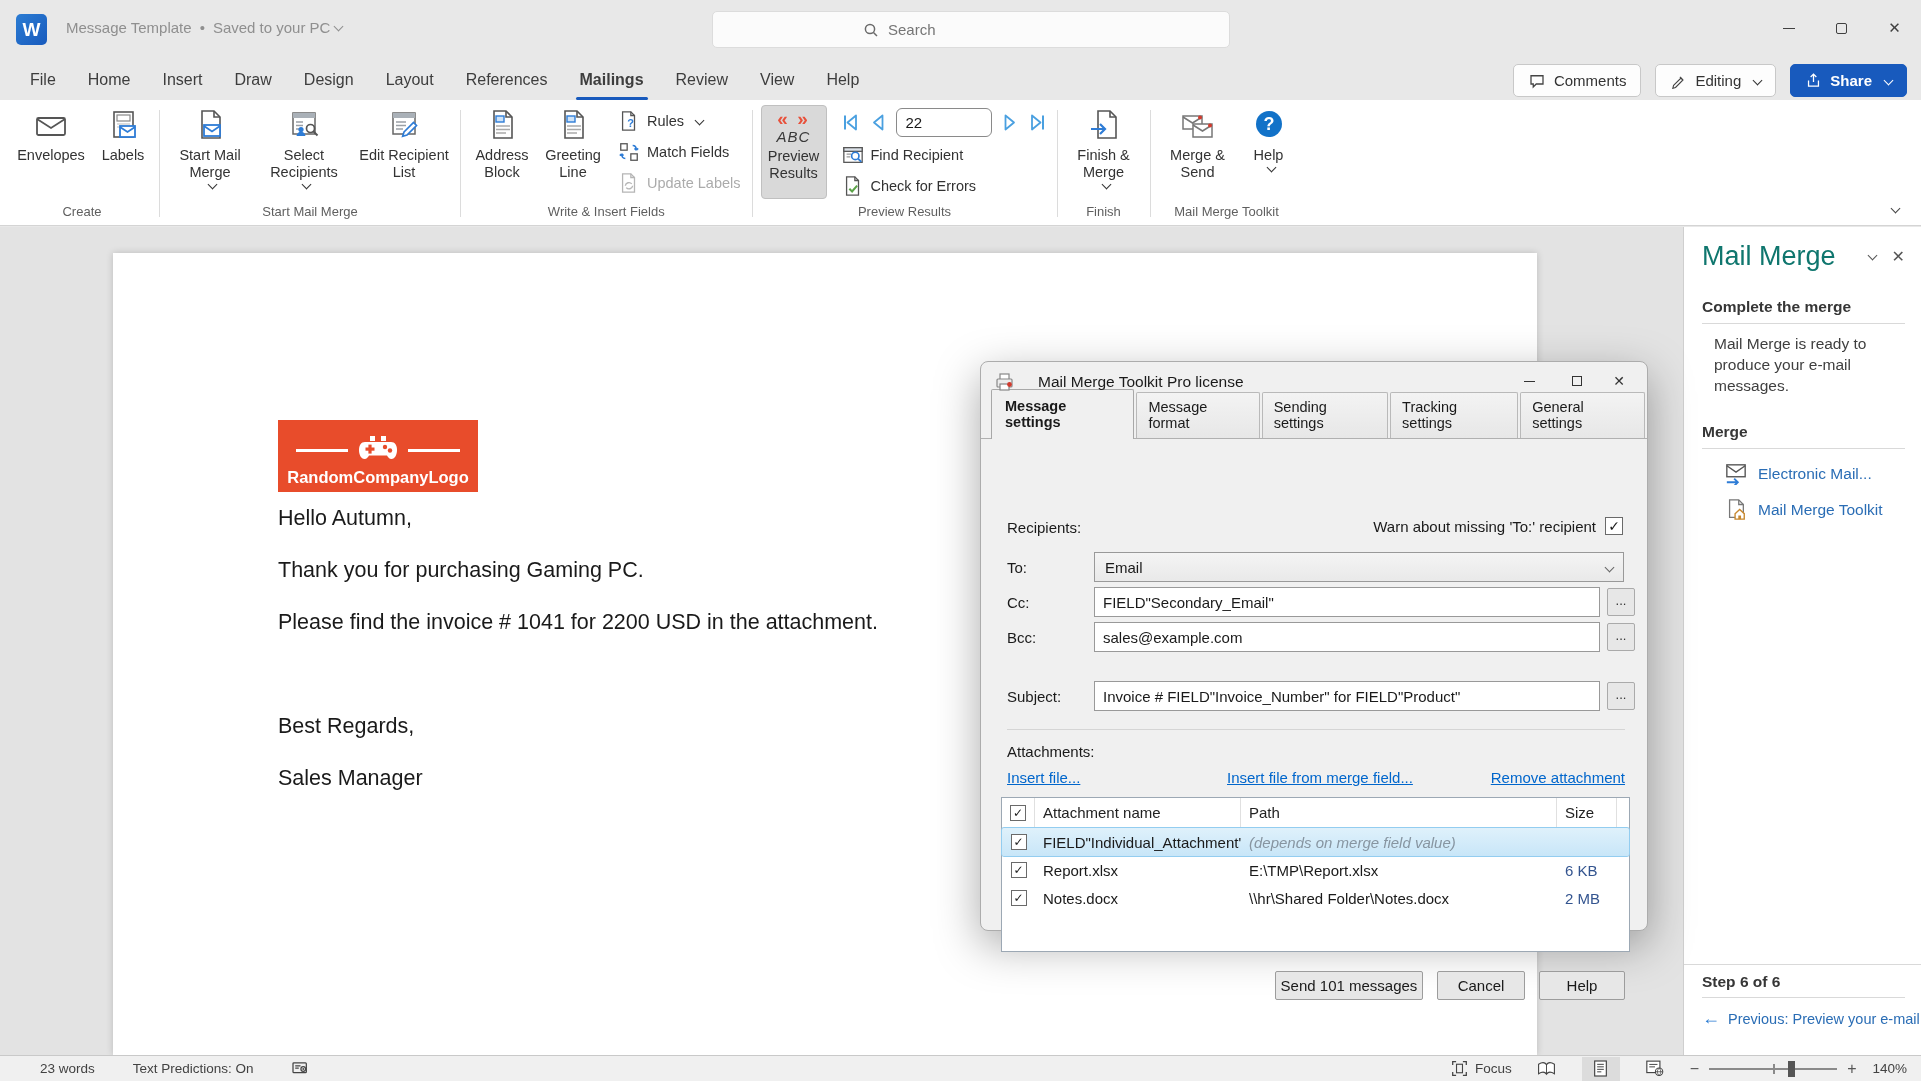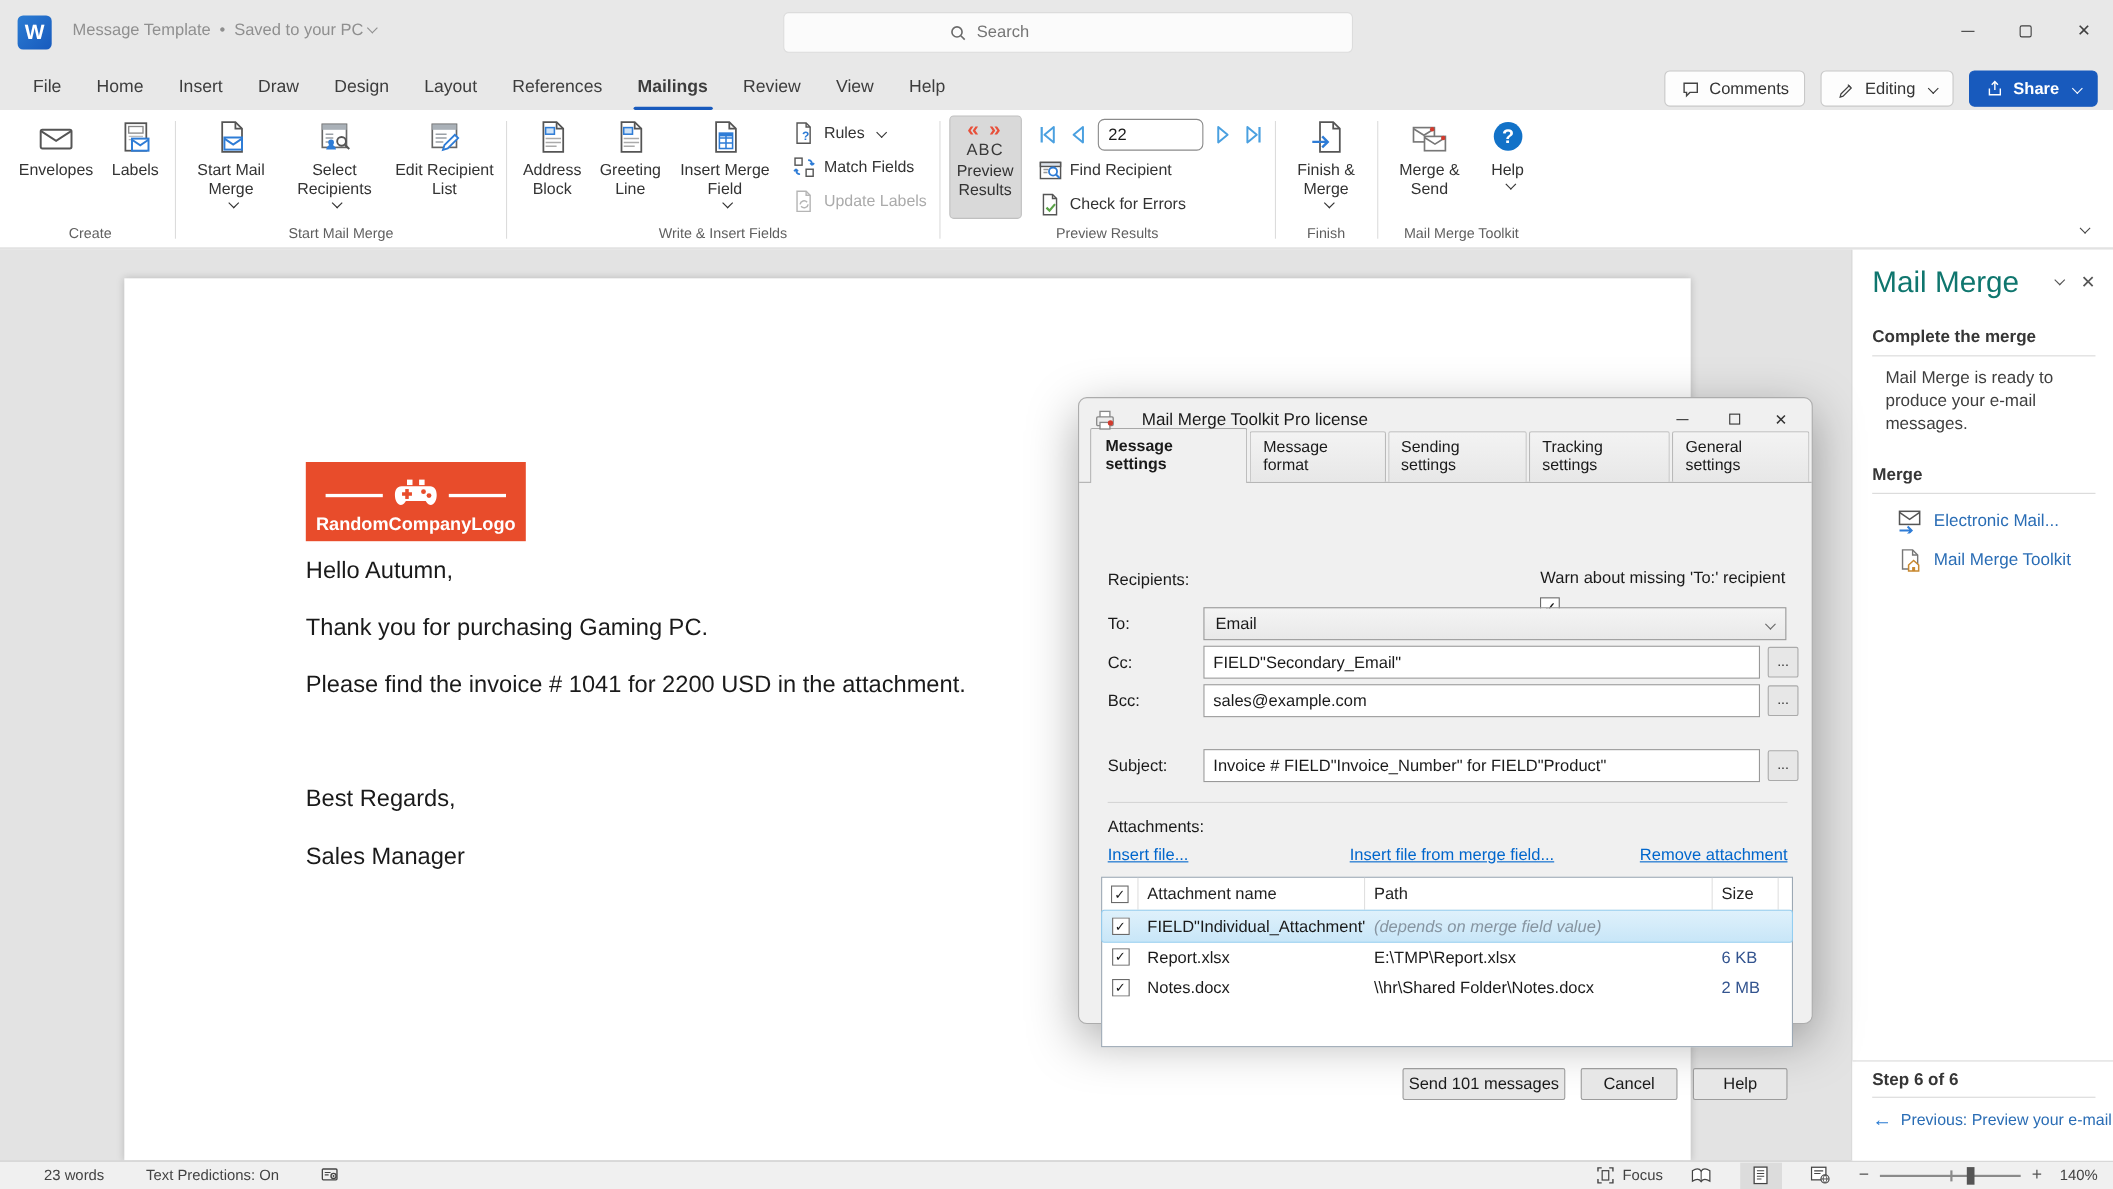--- a/index.html
+++ b/index.html
@@ -33,21 +33,21 @@
   .rgroup-content { height:102px; display:flex; align-items:flex-start; padding-top:5px; }
   .rgroup-label { height:22px; text-align:center; font-size:13px; color:#5f5f5f; padding-top:2px; }
   .gsep { width:1px; background:#dcdcdc; margin:10px 5px 8px 5px; }
   .rlg { display:flex; flex-direction:column; align-items:center; padding:4px 3px; margin:0 3px; font-size:14.5px; color:#333; line-height:17px; text-align:center; border-radius:4px; }
   .rlg .ricon { margin-bottom:4px; }
   .rsm { display:flex; align-items:center; gap:7px; font-size:14.5px; color:#333; height:31px; padding:0 6px; }
   .rsm.disabled { color:#ababab; }
   .pressed { background:#d9d9d9; border:1px solid #c0c0c0; }
   #prevres-icon { display:flex; flex-direction:column; align-items:center; line-height:18px; margin-bottom:2px; }
   #prevres-icon .laquo { color:#e8503a; font-size:19px; font-weight:bold; letter-spacing:2px; }
-  #prevres-icon .abc { color:#3a3a3a; font-size:15px; letter-spacing:1px; }
+  #prevres-icon .abc { color:#3a3a3a; font-size:15px; letter-spacing:1px;font-style:italic; }
   .navrow { display:flex; align-items:center; gap:7px; height:34px; padding:0 4px; }
   #recnum { width:96px; height:29px; border:1px solid #8a8a8a; border-radius:6px; font-size:15px; padding-left:9px; font-family:inherit; color:#1a1a1a; outline:none; background:#fff; }
   #collapse-ribbon { position:absolute; right:22px; bottom:6px; color:#444; }
 
   
   #main { position:absolute; left:0; top:227px; width:1921px; height:828px; background:#e3e3e3; }
   #page { position:absolute; left:113px; top:26px; width:1424px; height:802px; background:#fff; box-shadow:0 0 7px rgba(0,0,0,.18); }
   #logo { position:absolute; left:165px; top:167px; width:200px; height:72px; background:#e84c2b; color:#fff; display:flex; flex-direction:column; align-items:center; justify-content:flex-end; padding-bottom:5px; }
   #logo .logorow { display:flex; align-items:center; gap:9px; margin-bottom:3px; }
   #logo .bar { width:52px; height:3px; background:#fff; }
@@ -63,21 +63,21 @@
   .dlg-max-glyph { width:10px; height:10px; border:1.3px solid #333; }
   .dlg-min-glyph { width:11px; border-top:1.4px solid #333; }
   #dtabstrip { display:flex; align-items:flex-end; padding-left:10px; border-bottom:1px solid #b0b0b0; height:37px; }
   .dtab { font-size:14.5px; color:#1a1a1a; border:1px solid #b9b9b9; border-bottom:none; border-radius:2px 2px 0 0; background:linear-gradient(#f3f3f3,#e7e7e7); padding:6px 11px 7px; margin-right:2px; }
   .dtab.active { font-weight:bold; background:#f0f0f0; padding:8px 13px 9px; margin-bottom:-1px; border-color:#a8a8a8; }
   .dlabel { position:absolute; font-size:15px; color:#1a1a1a; }
   .dinput { position:absolute; height:30px; border:1px solid #999; background:#fff; font-size:15px; font-family:inherit; color:#1a1a1a; padding:0 8px; outline:none; }
   .dots { position:absolute; width:28px; height:28px; background:#e7e7e7; border:1px solid #aaa; font-size:13px; color:#333; text-align:center; line-height:24px; border-radius:2px; }
   #to-combo { position:absolute; left:113px; top:113px; width:530px; height:30px; border:1px solid #999; background:linear-gradient(#f4f4f4,#e9e9e9); display:flex; align-items:center; justify-content:space-between; padding:0 10px; font-size:15px; color:#1a1a1a; }
   .cbx { width:18px; height:18px; background:#fff; border:1px solid #6a6a6a; display:flex; align-items:center; justify-content:center; font-size:14px; color:#1a1a1a; font-weight:bold; line-height:1; }
-  #warnrow { position:absolute; right:24px; top:78px; display:flex; gap:9px;flex-direction:column; }
+  #warnrow { position:absolute; right:24px; top:78px; display:flex; align-items:center; gap:9px; }
   #dsep { position:absolute; left:26px; right:22px; top:290px; border-top:1px solid #d5d5d5; }
   .dlink { font-size:15px; color:#0066cc; text-decoration:underline; }
   #linkrow { position:absolute; left:26px; right:22px; top:330px; display:flex; }
   #linkrow .mid { position:absolute; left:220px; }
   #linkrow .end { position:absolute; right:0; }
   #atable { position:absolute; left:20px; top:358px; width:629px; height:155px; background:#fff; border:1px solid #9ca8b4; font-size:15px; }
   .trow { display:flex; align-items:center; height:28px; color:#1a1a1a; }
   .trow.thead { height:30px; border-bottom:1px solid #eee; color:#222; }
   .thead .tcell { border-right:1px solid #e0e0e0; height:100%; display:flex; align-items:center; }
   .tcell { padding-left:8px; overflow:hidden; white-space:nowrap; }
@@ -262,31 +262,20 @@
         <span>Address Block</span>
       </div>
       <div class="rlg" style="width:64px">
         <svg class="ricon" width="34" height="34" viewBox="0 0 34 34">
             <path d="M9 2h12l6 6v21H9z" fill="#fff" stroke="#555" stroke-width="1.6"></path>
             <path d="M21 2v6h6" fill="none" stroke="#555" stroke-width="1.6"></path>
             <rect x="11" y="7" width="8" height="6" fill="#cfe3f7" stroke="#2e7cd6" stroke-width="1.4"></rect>
             <path d="M11 17h14M11 20.5h14M11 24h10" stroke="#aaa" stroke-width="1.4"></path>
           </svg>
         <span>Greeting Line</span>
-      </div>
-      <div class="rlg" style="width:96px">
-        <svg class="ricon" width="34" height="34" viewBox="0 0 34 34">
-            <path d="M9 2h12l6 6v21H9z" fill="#fff" stroke="#555" stroke-width="1.6"></path>
-            <path d="M21 2v6h6" fill="none" stroke="#555" stroke-width="1.6"></path>
-            <rect x="12" y="12" width="12" height="14" fill="#fff" stroke="#2e7cd6" stroke-width="1.4"></rect>
-            <path d="M12 16.5h12M12 21h12M18 12v14" stroke="#2e7cd6" stroke-width="1.4"></path>
-            <rect x="12" y="12" width="12" height="3" fill="#2e7cd6"></rect>
-          </svg>
-        <span>Insert Merge Field</span>
-          <span class="chv"></span>
       </div>
       <div style="display:flex;flex-direction:column;margin-left:4px;">
         <div class="rsm">
           <svg width="22" height="22" viewBox="0 0 24 24">
               <path d="M5 2h9l4 4v16H5z" fill="#fff" stroke="#555" stroke-width="1.4"></path>
               <path d="M14 2v4h4" fill="none" stroke="#555" stroke-width="1.4"></path>
               <text x="10" y="19" font-size="12" font-weight="bold" fill="#2e7cd6">?</text>
             </svg>
           <span>Rules</span>
             <span class="chv"></span>

